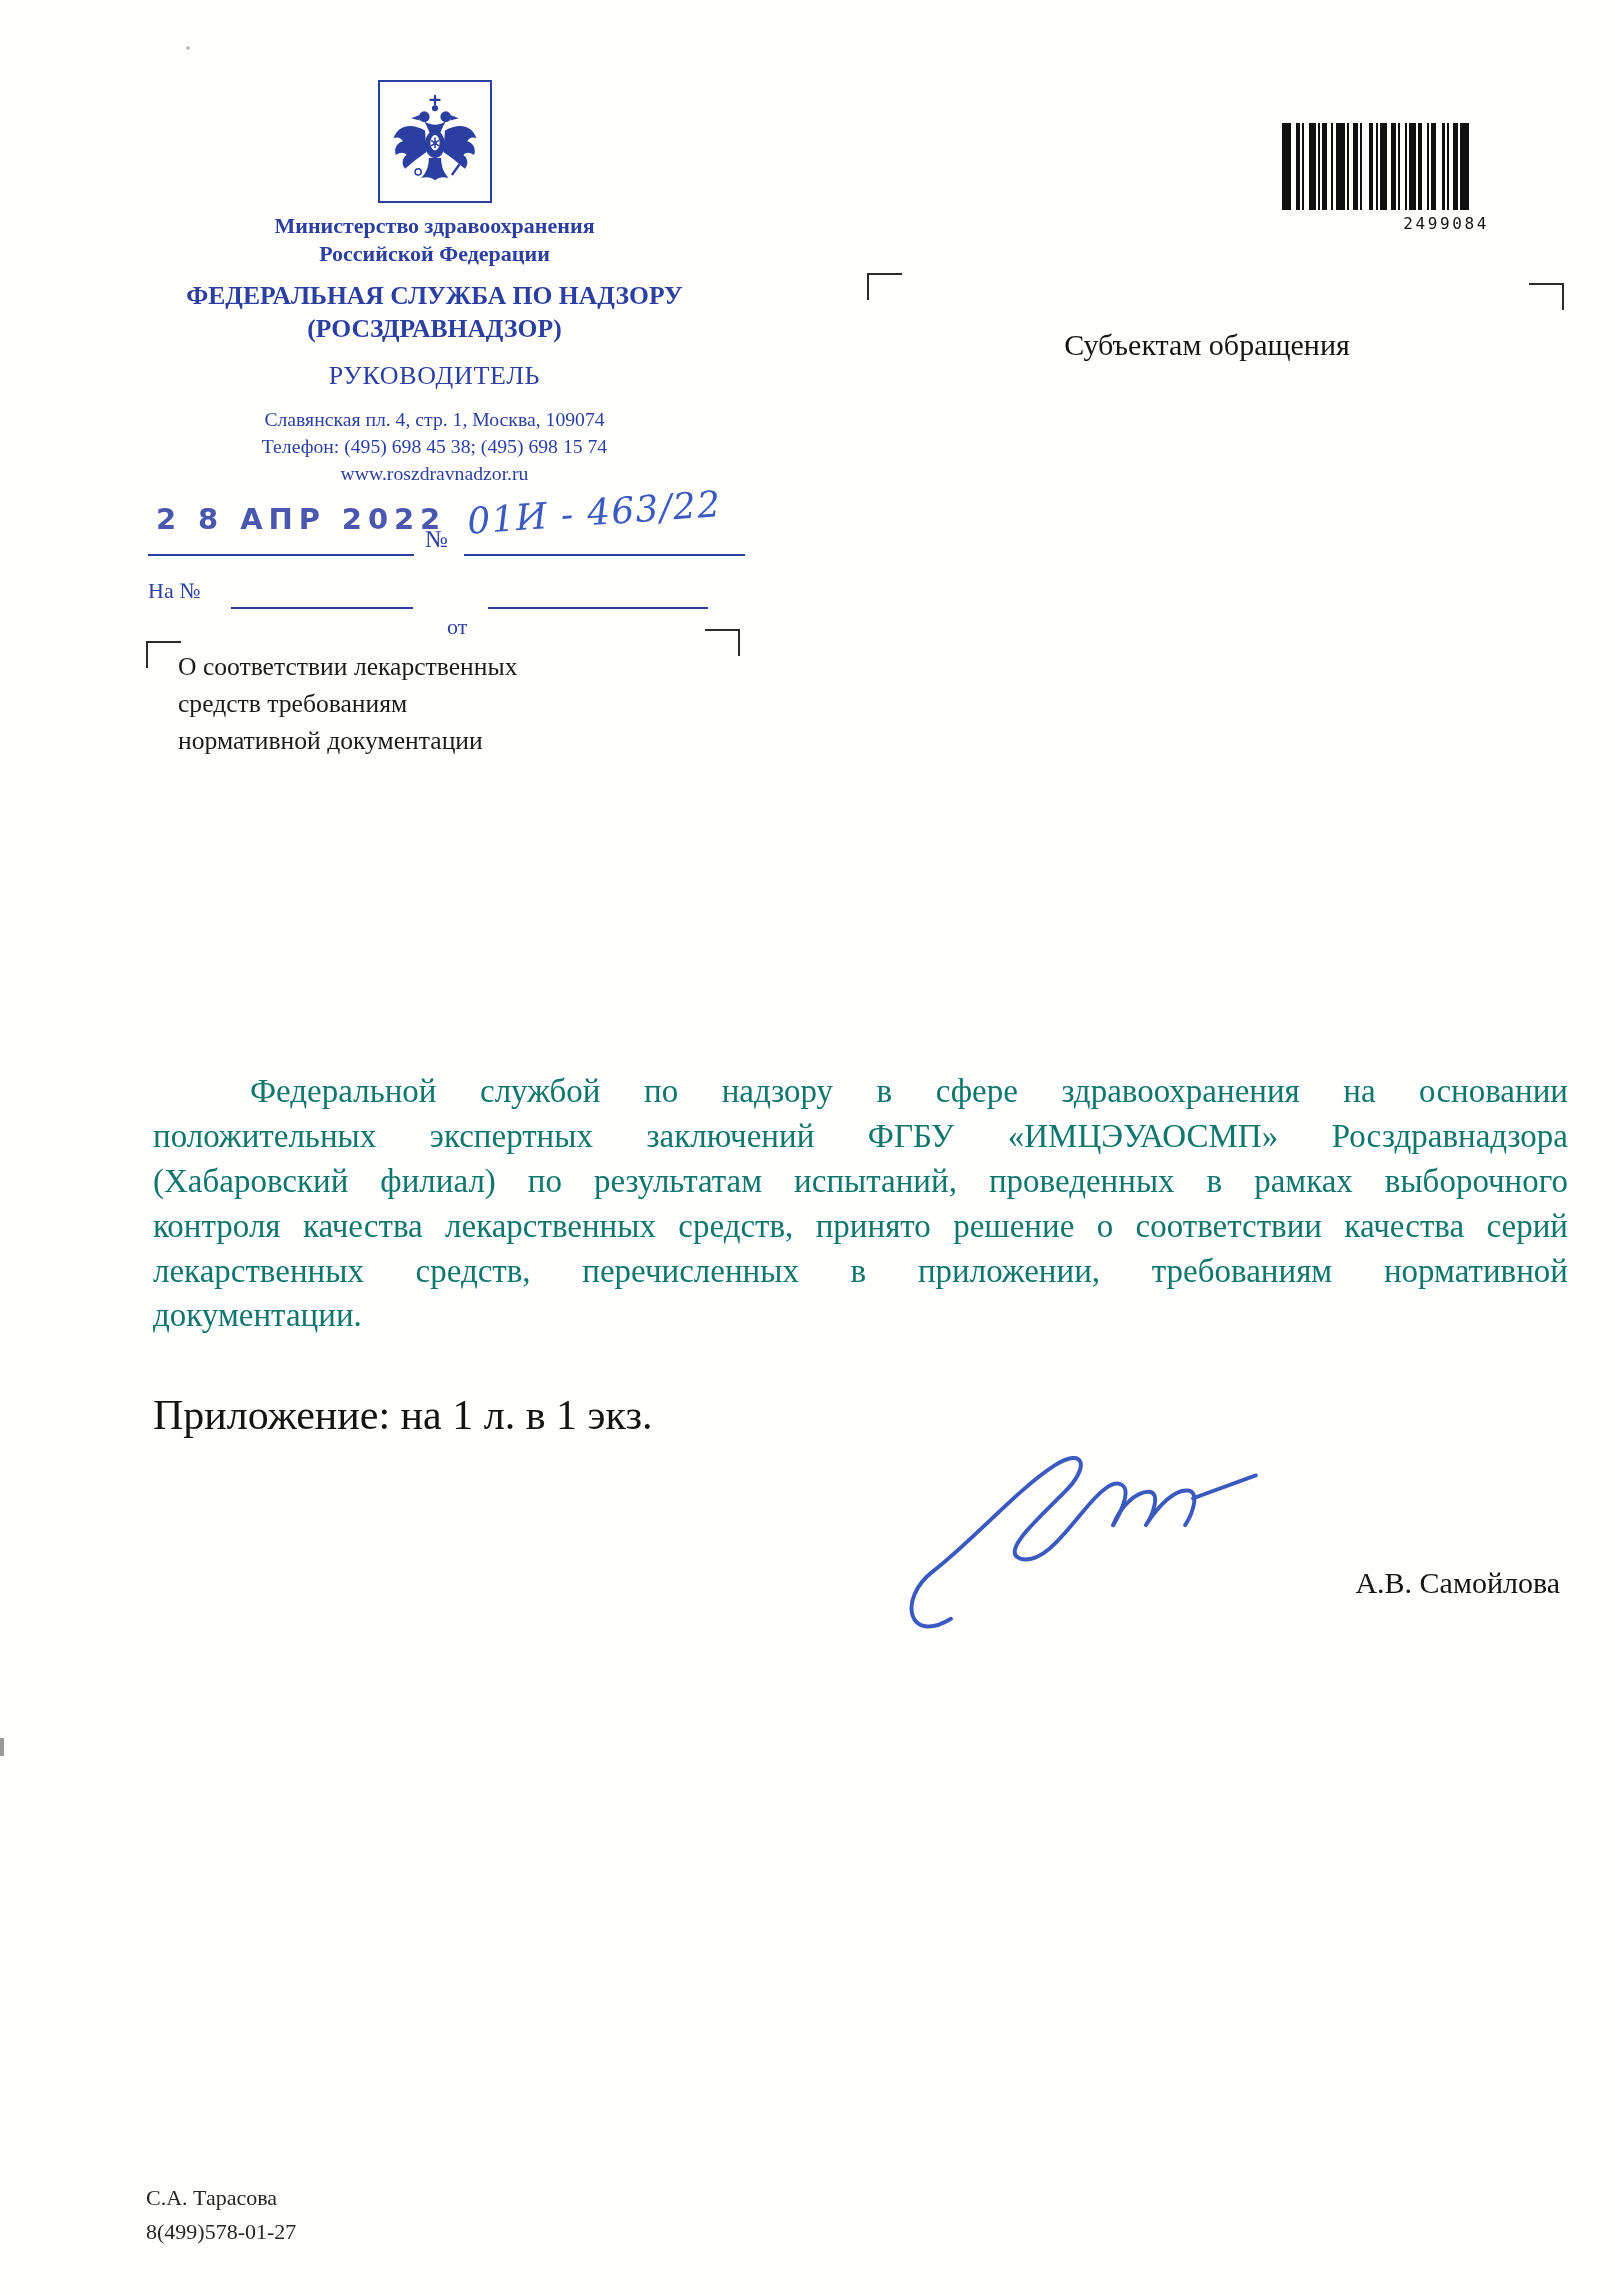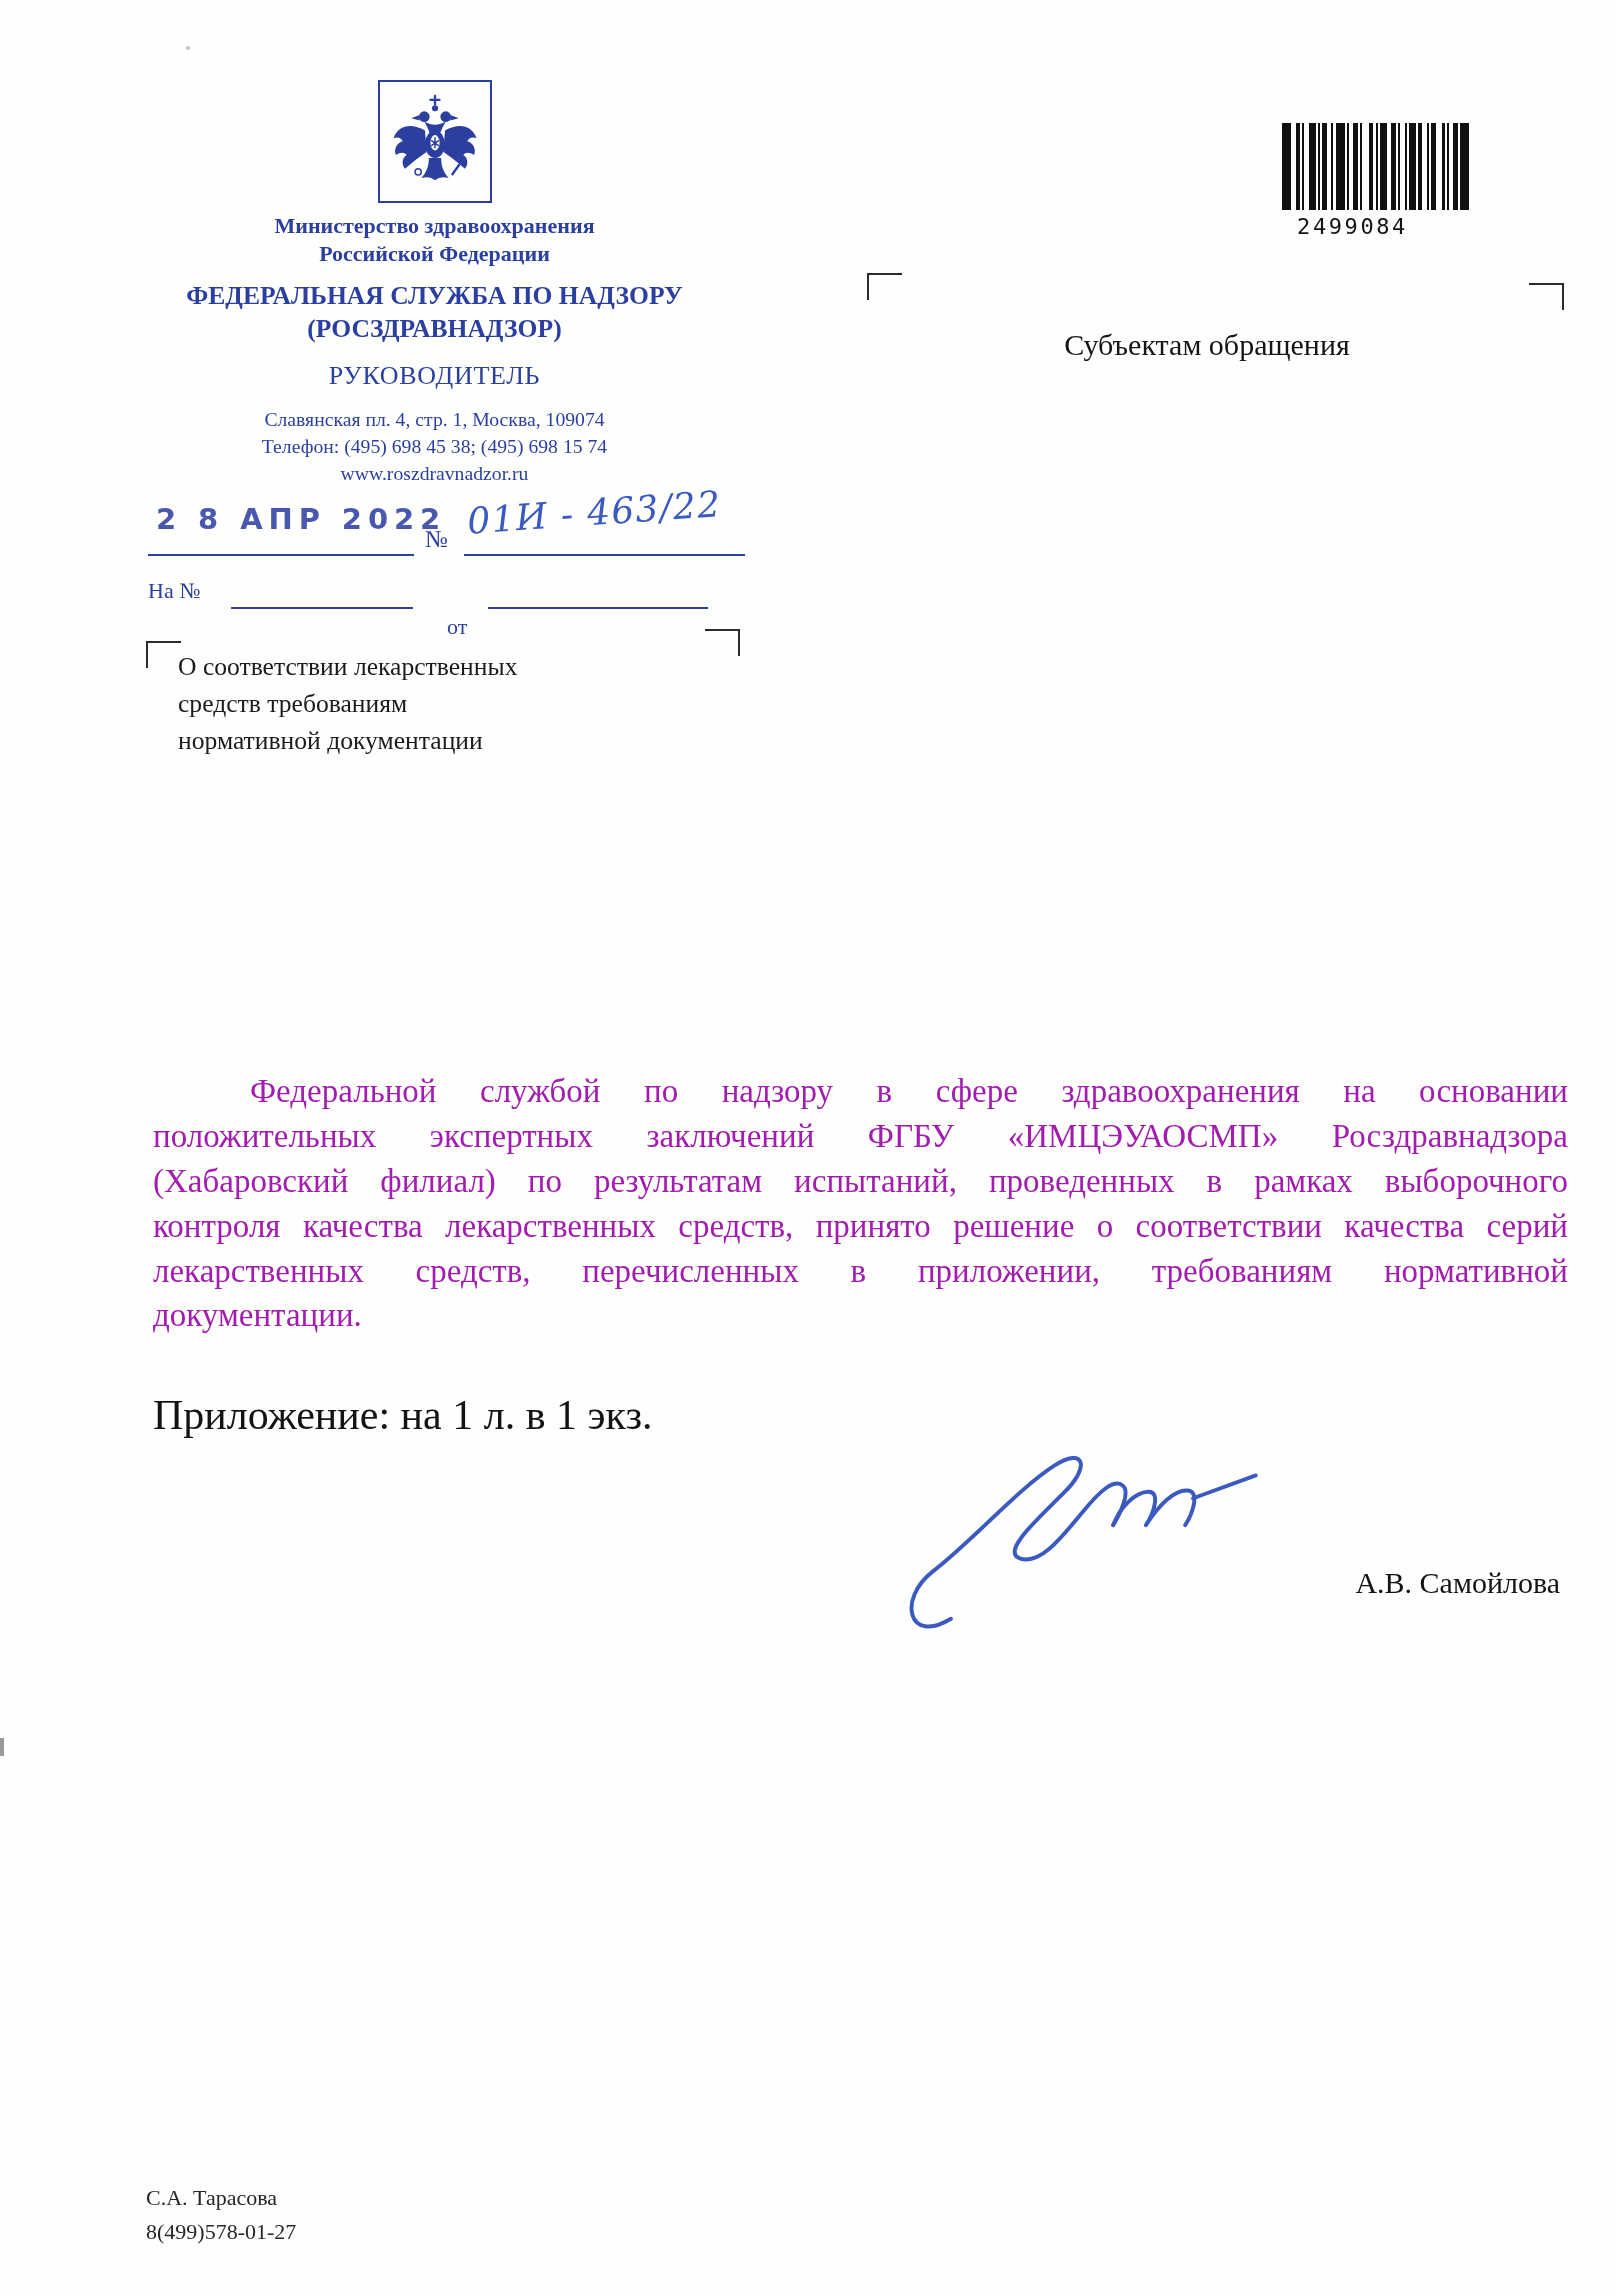--- a/index.html
+++ b/index.html
@@ -60,30 +60,30 @@
 
   
   .subject{position:absolute;left:178px;top:648px;font-size:25.6px;line-height:1.45;color:#1b1b1b;}
   .addressee{position:absolute;left:997px;top:324px;width:420px;text-align:center;font-size:30px;line-height:1.42;color:#151515;}
 
   
   .barcode{position:absolute;left:1282px;top:123px;width:197px;height:87px;display:flex;align-items:stretch;overflow:hidden;}
   .bc-bar{flex:none;height:100%;background:#101010;}
   .bc-gap{flex:none;height:100%;}
   .barcode-number{
-    position:absolute;left:1254px;top:214px;width:197px;text-align:center;
+    position:absolute;left:1292px;top:214px;width:197px;text-align:right;
     font-family:"DejaVu Sans Mono","Liberation Mono",monospace;
-    font-size:22px;letter-spacing:2.6px;color:#141414;
+    font-size:16px;letter-spacing:2.6px;color:#141414;
   }
 
   
   .body-par{
     position:absolute;left:153px;top:1069px;width:1415px;
     font-size:33px;line-height:1.36;text-align:justify;
-    text-indent:97px;word-spacing:13.8px;color:#a21caf;
+    text-indent:97px;word-spacing:13.8px;color:#0f766e;
   }
   .attachment{position:absolute;left:153px;top:1391px;font-size:42px;color:#131313;}
 
   
   .signature-svg{position:absolute;left:885px;top:1429px;width:387px;height:229px;}
   .signatory{position:absolute;left:1265px;top:1566px;width:295px;text-align:right;font-size:30px;color:#141414;}
 
   
   .footer{position:absolute;left:146px;top:2181px;font-size:22px;line-height:1.55;color:#262626;}
 

